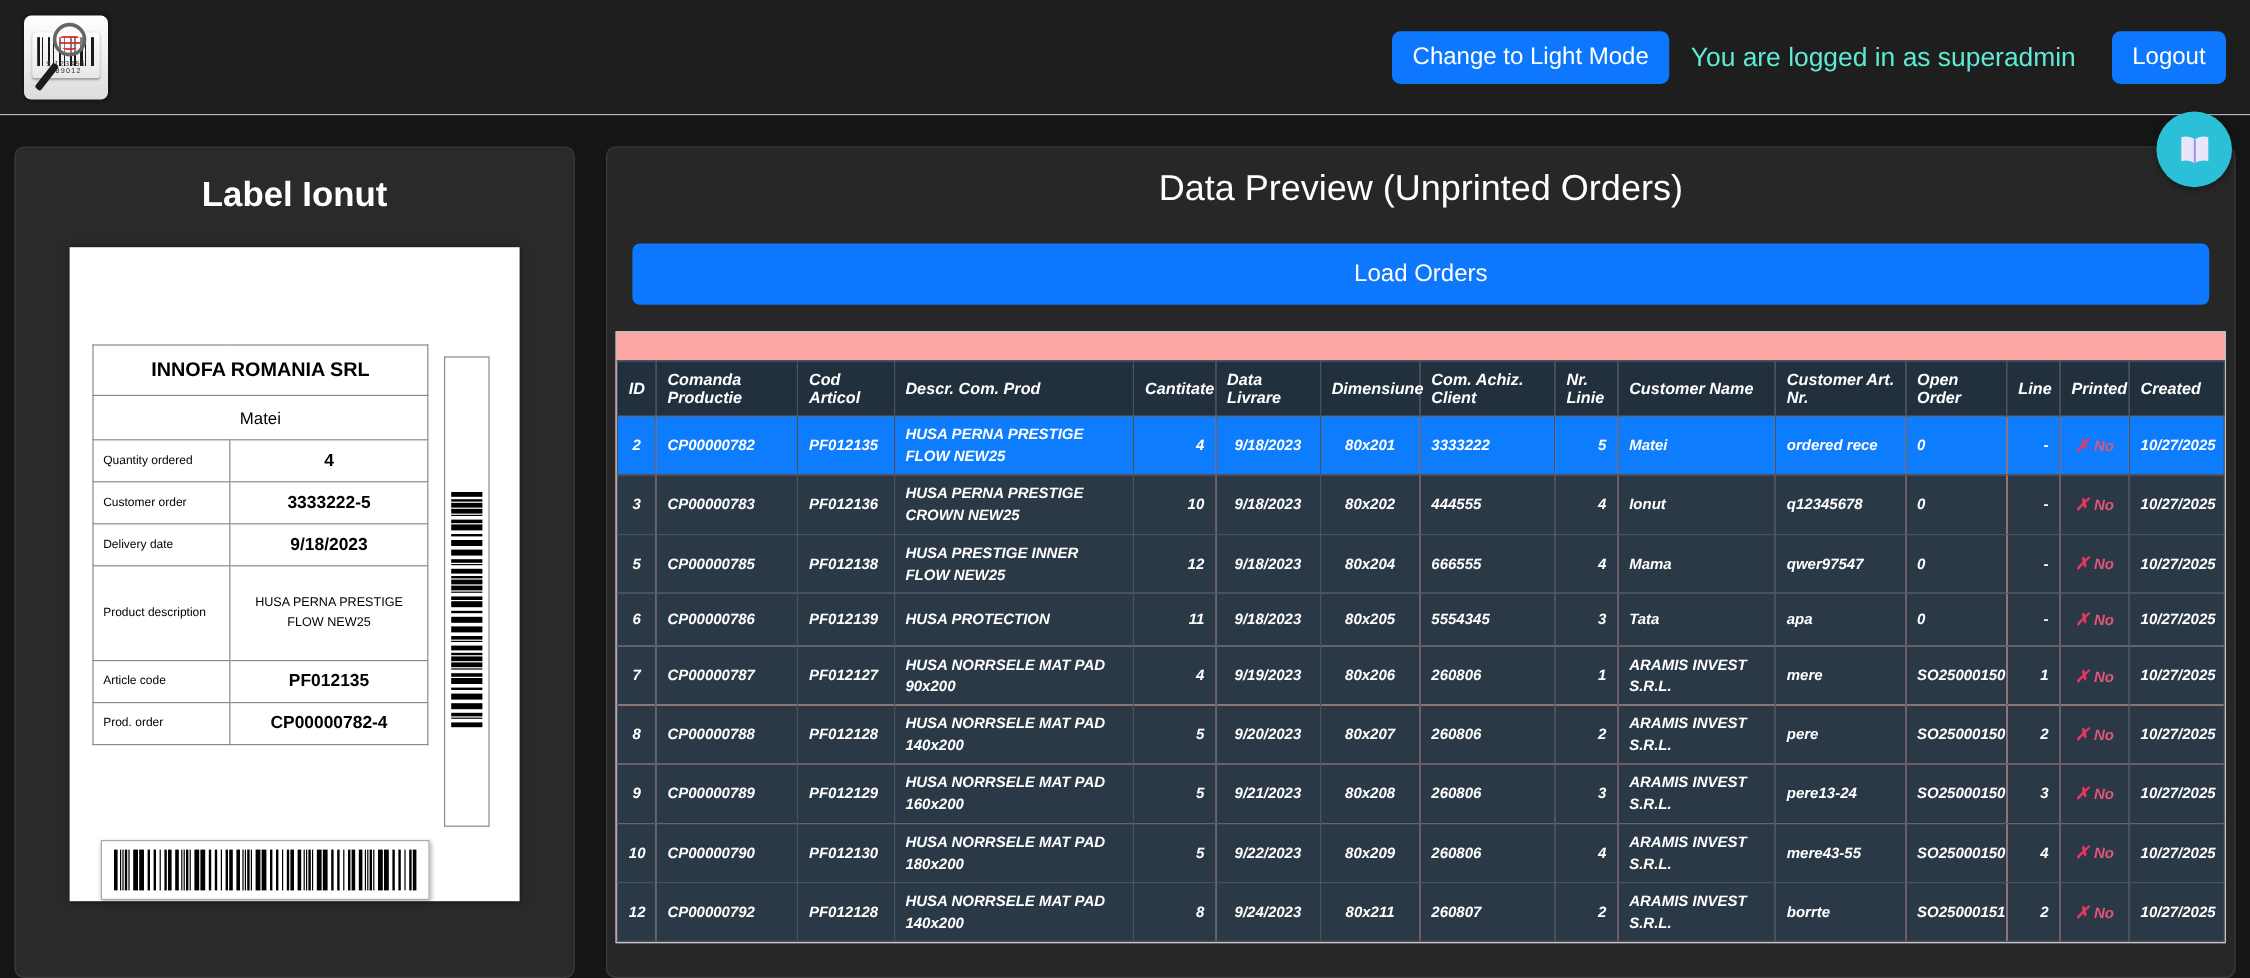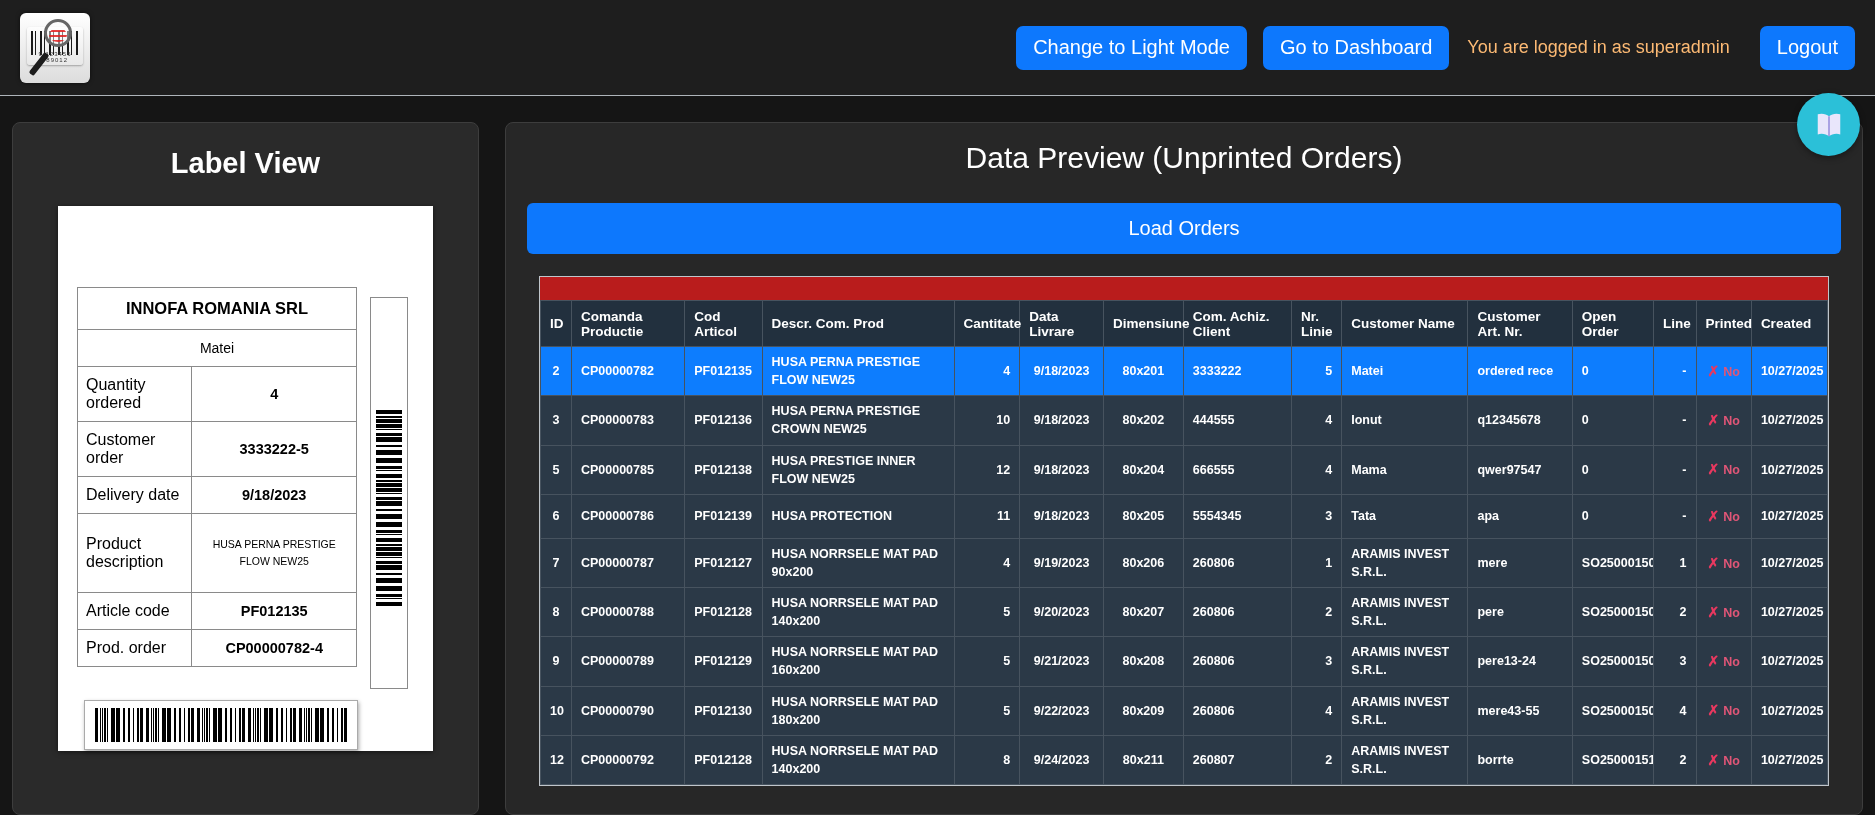--- a/index.html
+++ b/index.html
@@ -20,21 +20,21 @@
   .lg-lens::after { content:""; position:absolute; left:2px; right:2px; top:6px; height:14px;
              background:repeating-linear-gradient(0deg,rgba(225,30,30,.85) 0 2px,transparent 2px 5px); border-radius:50%; }
   .lg-handle { position:absolute; left:16px; top:38px; width:6px; height:26px; background:#1c1c1c;
              transform:rotate(38deg); border-radius:2px; }
   .nav-right { margin-left:auto; display:flex; align-items:center; gap:16px;padding-left:13px; }
   .nav-btn { background:#0d78fd; color:#fff; border:none; border-radius:7px; height:44px;
              padding:0 17px; font-size:20px; font-family:inherit; cursor:pointer; display:flex;
              align-items:center; gap:9px; white-space:nowrap; }
   .nav-btn svg { width:20px; height:20px; }
   .gap-lg { margin-left:20px; }
-  .login-text { color:#fdba74; font-size:18px; margin:0 14px 0 2px; }
+  .login-text { color:#5eead4; font-size:22px; margin:0 14px 0 2px; }
 
   
   .fab { position:absolute; top:93px; right:15px; width:63px; height:63px; border-radius:50%;
          background:#2bc0d8; border:none; cursor:pointer; z-index:20; display:flex;
          align-items:center; justify-content:center; box-shadow:0 2px 6px rgba(0,0,0,.4); }
   .fab svg { width:30px; height:30px; }
 
   
   .main { display:flex; gap:26px; padding:26px 12px 0 12px; align-items:flex-start; }
   .panel { background:#2a2a2a; border:1px solid #3d3d3d; border-radius:8px; height:693px; }
@@ -46,21 +46,21 @@
   .mk-wrap { text-align:center; margin-top:20px; }
   .mk-btn { background:#0d78fd; color:#fff; border:none; border-radius:6px; height:37px;
             padding:0 15px; font-size:16px; font-family:inherit; cursor:pointer;
             display:inline-flex; align-items:center; gap:8px; }
   .mk-btn svg { width:17px; height:17px; }
 
   .label-card { width:375px; height:545px; background:#fff; margin:26px auto 0; position:relative;
                 box-shadow:0 1px 5px rgba(0,0,0,.5); }
   .label-table { position:absolute; left:19px; top:81px; width:280px; border-collapse:collapse;
                  color:#000; }
-  .label-table td { border:1px solid #8a8a8a; padding:9px 8px; font-size:16px; }
+  .label-table td { border:1px solid #8a8a8a; padding:9px 8px; font-size:10px; }
   .label-table .company { text-align:center; font-weight:bold; font-size:16.5px; padding:11px 6px; }
   .label-table .cust { text-align:center; font-size:14px; padding:10px 6px; }
   .label-table .lt-label { width:41%; }
   .label-table .lt-value { text-align:center; font-weight:bold; font-size:14.5px; }
   .label-table .lt-value.small { font-weight:normal; font-size:10.5px; line-height:1.6;
                  padding:22px 6px; }
   .vbarcode-box { position:absolute; left:312px; top:91px; width:38px; height:392px;
                   border:1px solid #8a8a8a; background:#fff; }
   .vbars { position:absolute; left:5px; right:5px; top:112px; display:flex; flex-direction:column; }
   .vbars i { display:block; width:100%; background:#000; }
@@ -68,21 +68,21 @@
                   background:#fff; border:1px solid #aaa; box-shadow:1px 2px 4px rgba(0,0,0,.35);
                   padding:7px 10px; }
   .hbars { display:flex; height:100%; }
   .hbars i { display:block; height:100%; background:#000; flex:none; }
 
   
   .dp-title { color:#fff; font-size:30px; font-weight:normal; text-align:center; margin-top:18px; }
   .load-btn { display:block; background:#0d78fd; color:#fff; border:none; border-radius:6px;
               height:51px; font-size:20px; font-family:inherit; cursor:pointer;
               margin:28px 21px 0; width:calc(100% - 42px); }
-  .table-wrap { margin:22px 33px 0; border:1px solid #bfc5cb; background:#b91c1c; padding-top:23px; }
+  .table-wrap { margin:22px 7px 0; border:1px solid #bfc5cb; background:#fca5a5; padding-top:23px;font-style:italic; }
   table.orders { width:100%; border-collapse:collapse; table-layout:fixed; color:#fff; }
   table.orders th { background:#22303e; border:1px solid #47535f; font-size:13.5px; font-weight:bold;
               text-align:left; padding:6px 9px; height:46px; vertical-align:middle; }
   table.orders td { background:#2b3947; border:1px solid #47535f; font-size:12.5px; font-weight:bold;
               padding:6px 9px; height:44px; vertical-align:middle; line-height:1.45;
               overflow:hidden; }
   table.orders tr { cursor:pointer; }
   table.orders tr.selected td { background:#0d7dfe; }
   .a-c { text-align:center !important; } .a-r { text-align:right !important; }
   .c0{width:2.4%} .c1{width:8.8%} .c2{width:6%} .c3{width:14.9%} .c4{width:5.1%}
@@ -98,39 +98,38 @@
   <div class="logo">
     <div class="lg-card">
       <div class="lg-bars"></div>
         <div class="lg-num">9 123456 789012</div>
     </div>
     <div class="lg-lens"></div>
     <div class="lg-handle"></div>
   </div>
   <div class="nav-right">
     <button class="nav-btn">Change to Light Mode</button>
-    <button class="nav-btn">Go to Dashboard</button>
     <span class="login-text">You are logged in as superadmin</span>
     <button class="nav-btn">Logout</button>
   </div>
 </header>
 
 <button class="fab">
   <span style="display:flex">
     <svg viewBox="0 0 24 24">
         <path fill="#e9e6fb" d="M12 5c-1.5-1.3-3.6-2-6-2-1 0-2 .15-3 .45V19.5c1-.3 2-.45 3-.45 2.4 0 4.5.7 6 2 1.5-1.3 3.6-2 6-2 1 0 2 .15 3 .45V3.45C20 3.15 19 3 18 3c-2.4 0-4.5.7-6 2z"></path>
         <path stroke="#9c92dd" stroke-width="1.3" d="M12 5v16"></path>
       </svg>
   </span>
 </button>
 
 <div class="main">
 
   <section class="panel left-panel">
-    <h2 class="lv-title">Label View</h2>
+    <h2 class="lv-title">Label Ionut</h2>
 
     <div class="label-card">
       <table class="label-table">
         <tbody>
           <tr>
               <td colspan="2" class="company">INNOFA ROMANIA SRL</td>
             </tr>
           <tr>
               <td colspan="2" class="cust">Matei</td>
             </tr>

